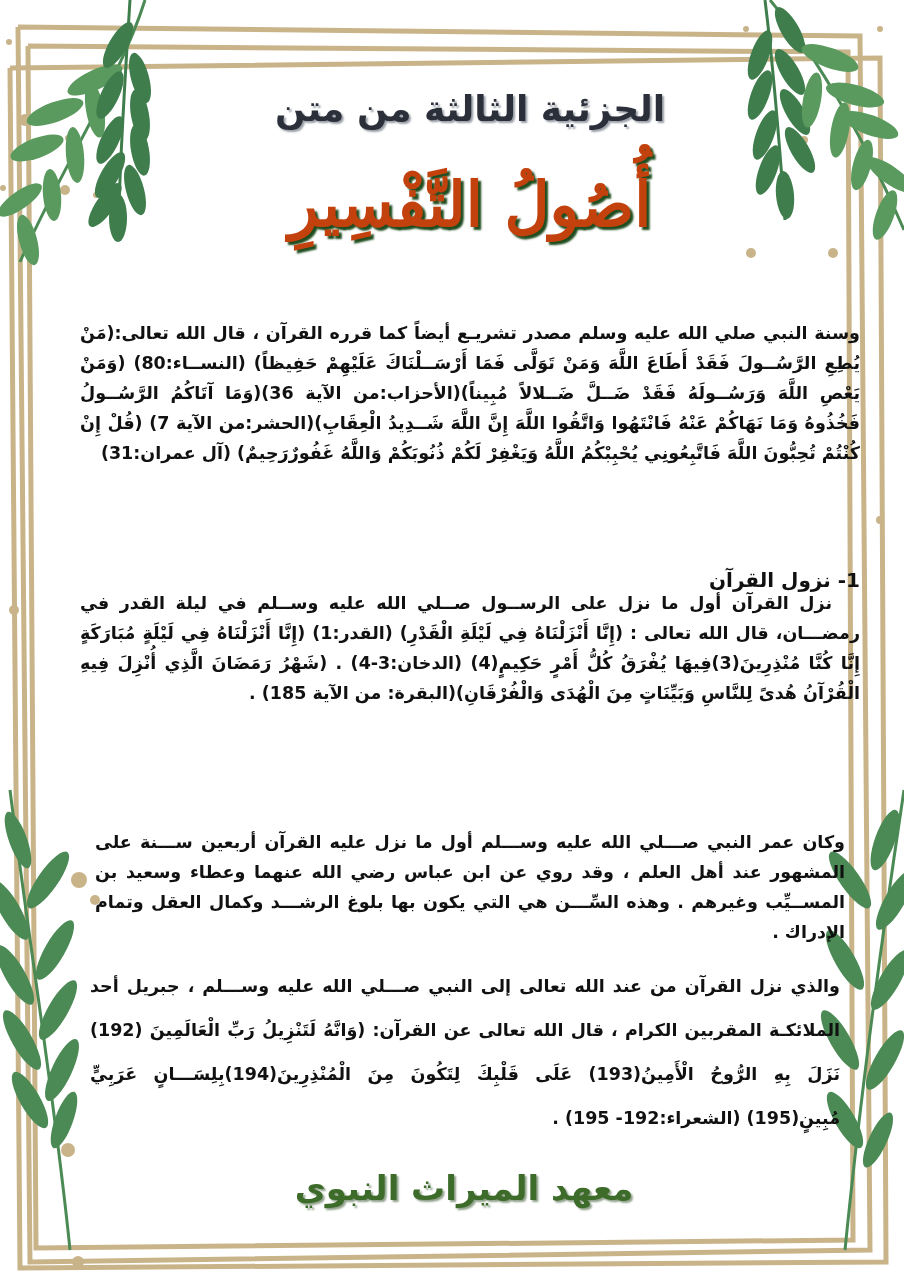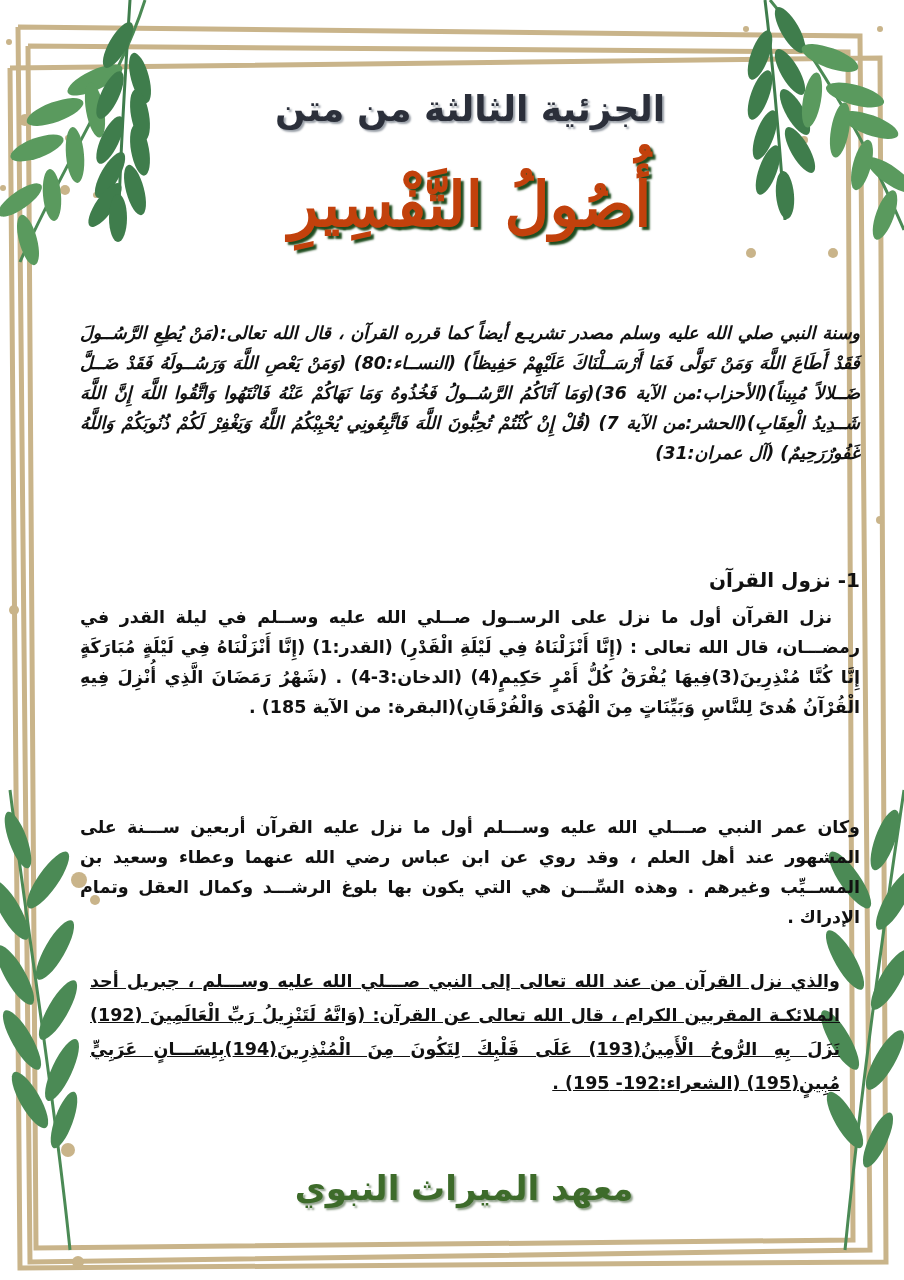--- a/index.html
+++ b/index.html
@@ -22,28 +22,28 @@
     position:absolute; top:168px; left:0; right:0; text-align:center;
     font-family:"DejaVu Serif", serif; font-weight:bold; font-size:62px;
     color:#c2410c; text-shadow:3px 3px 2px #1f4d1f;
     letter-spacing:2px;
   }
   .para {
     position:absolute; left:0; right:0;
     font-family:"DejaVu Sans", sans-serif; font-weight:bold;
     font-size:17.5px; line-height:30px; text-align:justify;
   }
-  .p1 { top:318px;font-style:italic; }
+  .p1 { top:318px; }
   .section-title {
     position:absolute; top:568px; left:0; right:0;
     font-weight:bold; font-size:20px; color:#111;
   }
-  .p2 { top:602px; text-indent:28px; }
+  .p2 { top:588px; text-indent:28px; }
   .p3 { top:812px; }
-  .p4 { top:964px; left:10px; right:20px; line-height:34px;text-decoration:underline; }
+  .p4 { top:964px; left:10px; right:20px; line-height:44px; }
   .footer-title {
     position:absolute; top:1168px; left:0; right:12px; text-align:center;
     font-family:"DejaVu Sans", sans-serif; font-weight:bold; font-size:34px;
     color:#3d6b2a; text-shadow:2px 2px 2px #8fa08a;
   }
 </style>
 </head>
 <body>
 
 <svg class="deco" viewBox="0 0 904 1280" xmlns="http://www.w3.org/2000/svg">
@@ -162,18 +162,18 @@
 <div class="content">
   <div class="heading">الجزئية الثالثة من متن</div>
   <div class="title-calligraphy">أُصُولُ التَّفْسِيرِ</div>
 
   <p class="para p1" style="margin:0">وسنة النبي صلي الله عليه وسلم مصدر تشريـع أيضاً كما قرره القرآن ، قال الله تعالى:(مَنْ يُطِعِ الرَّسُــولَ فَقَدْ أَطَاعَ اللَّهَ وَمَنْ تَوَلَّى فَمَا أَرْسَــلْنَاكَ عَلَيْهِمْ حَفِيظاً) (النســاء:80) (وَمَنْ يَعْصِ اللَّهَ وَرَسُــولَهُ فَقَدْ ضَــلَّ ضَــلالاً مُبِيناً)(الأحزاب:من الآية 36)(وَمَا آتَاكُمُ الرَّسُــولُ فَخُذُوهُ وَمَا نَهَاكُمْ عَنْهُ فَانْتَهُوا وَاتَّقُوا اللَّهَ إِنَّ اللَّهَ شَــدِيدُ الْعِقَابِ)(الحشر:من الآية 7) (قُلْ إِنْ كُنْتُمْ تُحِبُّونَ اللَّهَ فَاتَّبِعُونِي يُحْبِبْكُمُ اللَّهُ وَيَغْفِرْ لَكُمْ ذُنُوبَكُمْ وَاللَّهُ غَفُورٌرَحِيمٌ) (آل عمران:31)</p>
 
   <div class="section-title">1- نزول القرآن</div>
 
   <p class="para p2" style="margin:0">نزل القرآن أول ما نزل على الرســول صــلي الله عليه وســلم في ليلة القدر في رمضـــان، قال الله تعالى : (إِنَّا أَنْزَلْنَاهُ فِي لَيْلَةِ الْقَدْرِ) (القدر:1) (إِنَّا أَنْزَلْنَاهُ فِي لَيْلَةٍ مُبَارَكَةٍ إِنَّا كُنَّا مُنْذِرِينَ(3)فِيهَا يُفْرَقُ كُلُّ أَمْرٍ حَكِيمٍ(4) (الدخان:3-4) . (شَهْرُ رَمَضَانَ الَّذِي أُنْزِلَ فِيهِ الْقُرْآنُ هُدىً لِلنَّاسِ وَبَيِّنَاتٍ مِنَ الْهُدَى وَالْفُرْقَانِ)(البقرة: من الآية 185) .</p>
 
-  <p class="para p3" style="margin:0">وكان عمر النبي صـــلي الله عليه وســـلم أول ما نزل عليه القرآن أربعين ســـنة على المشهور عند أهل العلم ، وقد روي عن ابن عباس رضي الله عنهما وعطاء وسعيد بن المســيِّب وغيرهم . وهذه السِّـــن هي التي يكون بها بلوغ الرشـــد وكمال العقل وتمام الإدراك .</p>
+  <p class="para p3" style="margin:15px">وكان عمر النبي صـــلي الله عليه وســـلم أول ما نزل عليه القرآن أربعين ســـنة على المشهور عند أهل العلم ، وقد روي عن ابن عباس رضي الله عنهما وعطاء وسعيد بن المســيِّب وغيرهم . وهذه السِّـــن هي التي يكون بها بلوغ الرشـــد وكمال العقل وتمام الإدراك .</p>
 
   <p class="para p4" style="margin:0">والذي نزل القرآن من عند الله تعالى إلى النبي صـــلي الله عليه وســـلم ، جبريل أحد الملائكـة المقربين الكرام ، قال الله تعالى عن القرآن: (وَانَّهُ لَتَنْزِيلُ رَبِّ الْعَالَمِينَ (192) نَزَلَ بِهِ الرُّوحُ الْأَمِينُ(193) عَلَى قَلْبِكَ لِتَكُونَ مِنَ الْمُنْذِرِينَ(194)بِلِسَـــانٍ عَرَبِيٍّ مُبِينٍ(195) (الشعراء:192- 195) .</p>
 
   <div class="footer-title">معهد الميراث النبوي</div>
 </div>
 
 </body></html>

